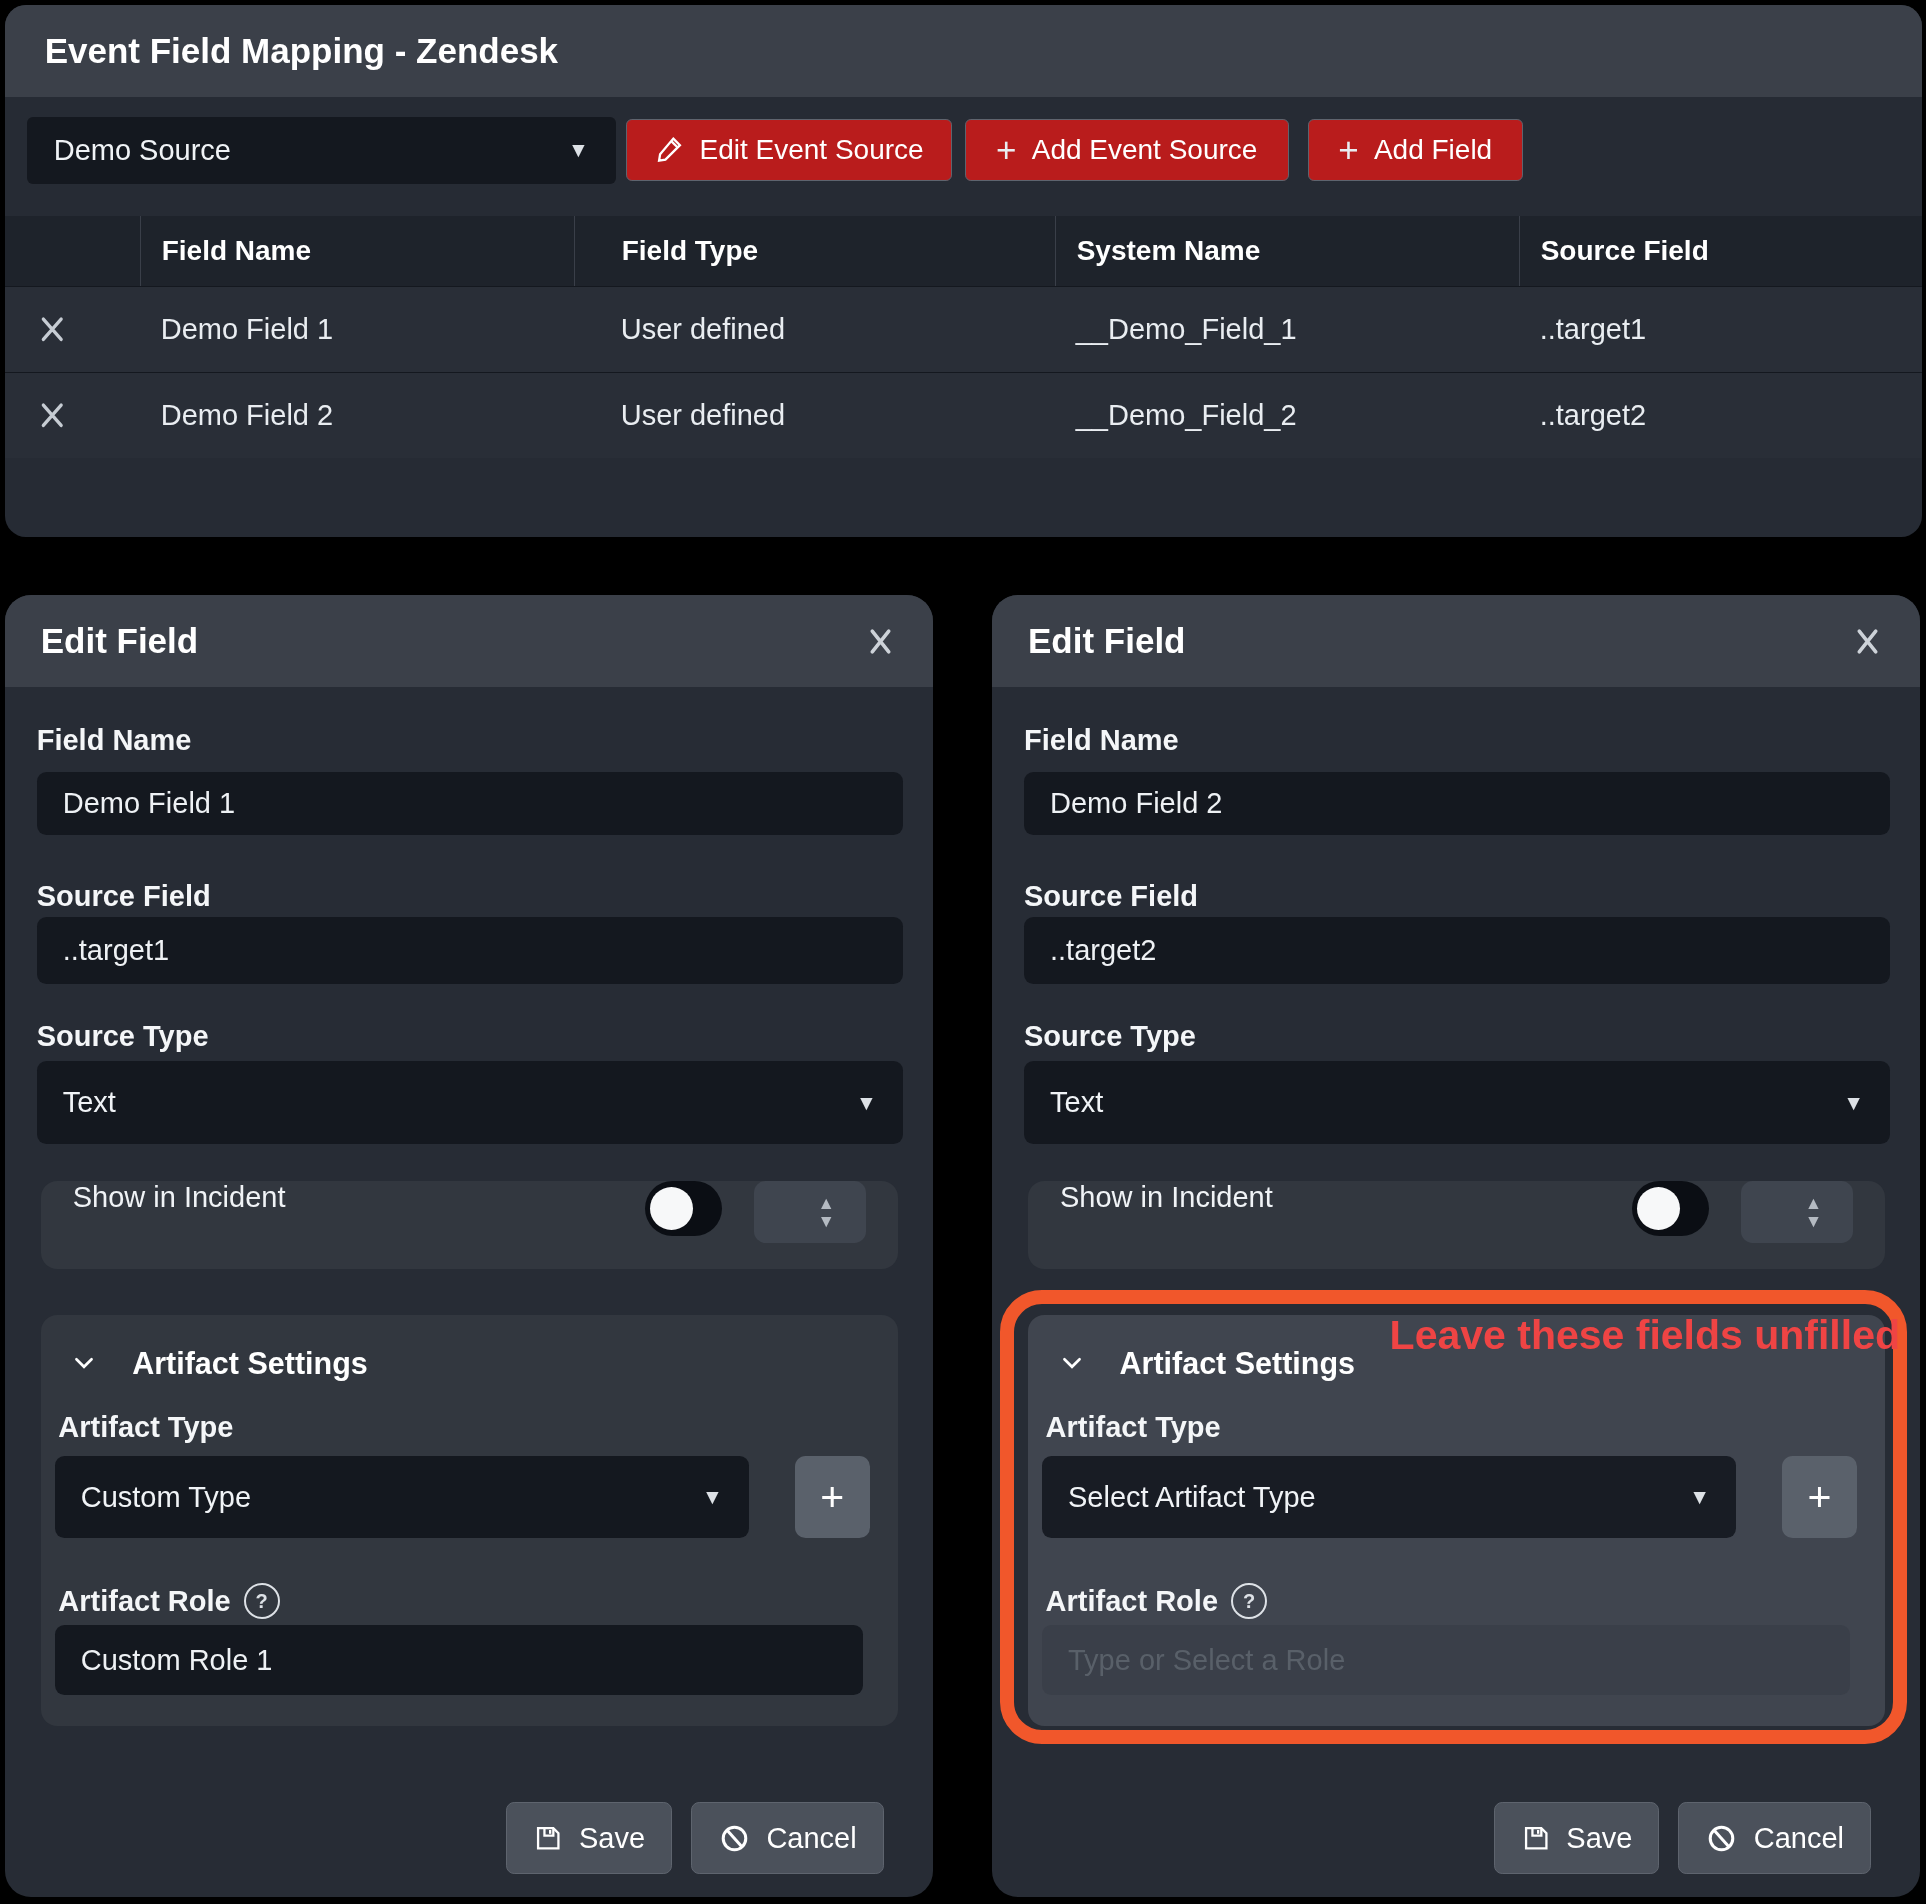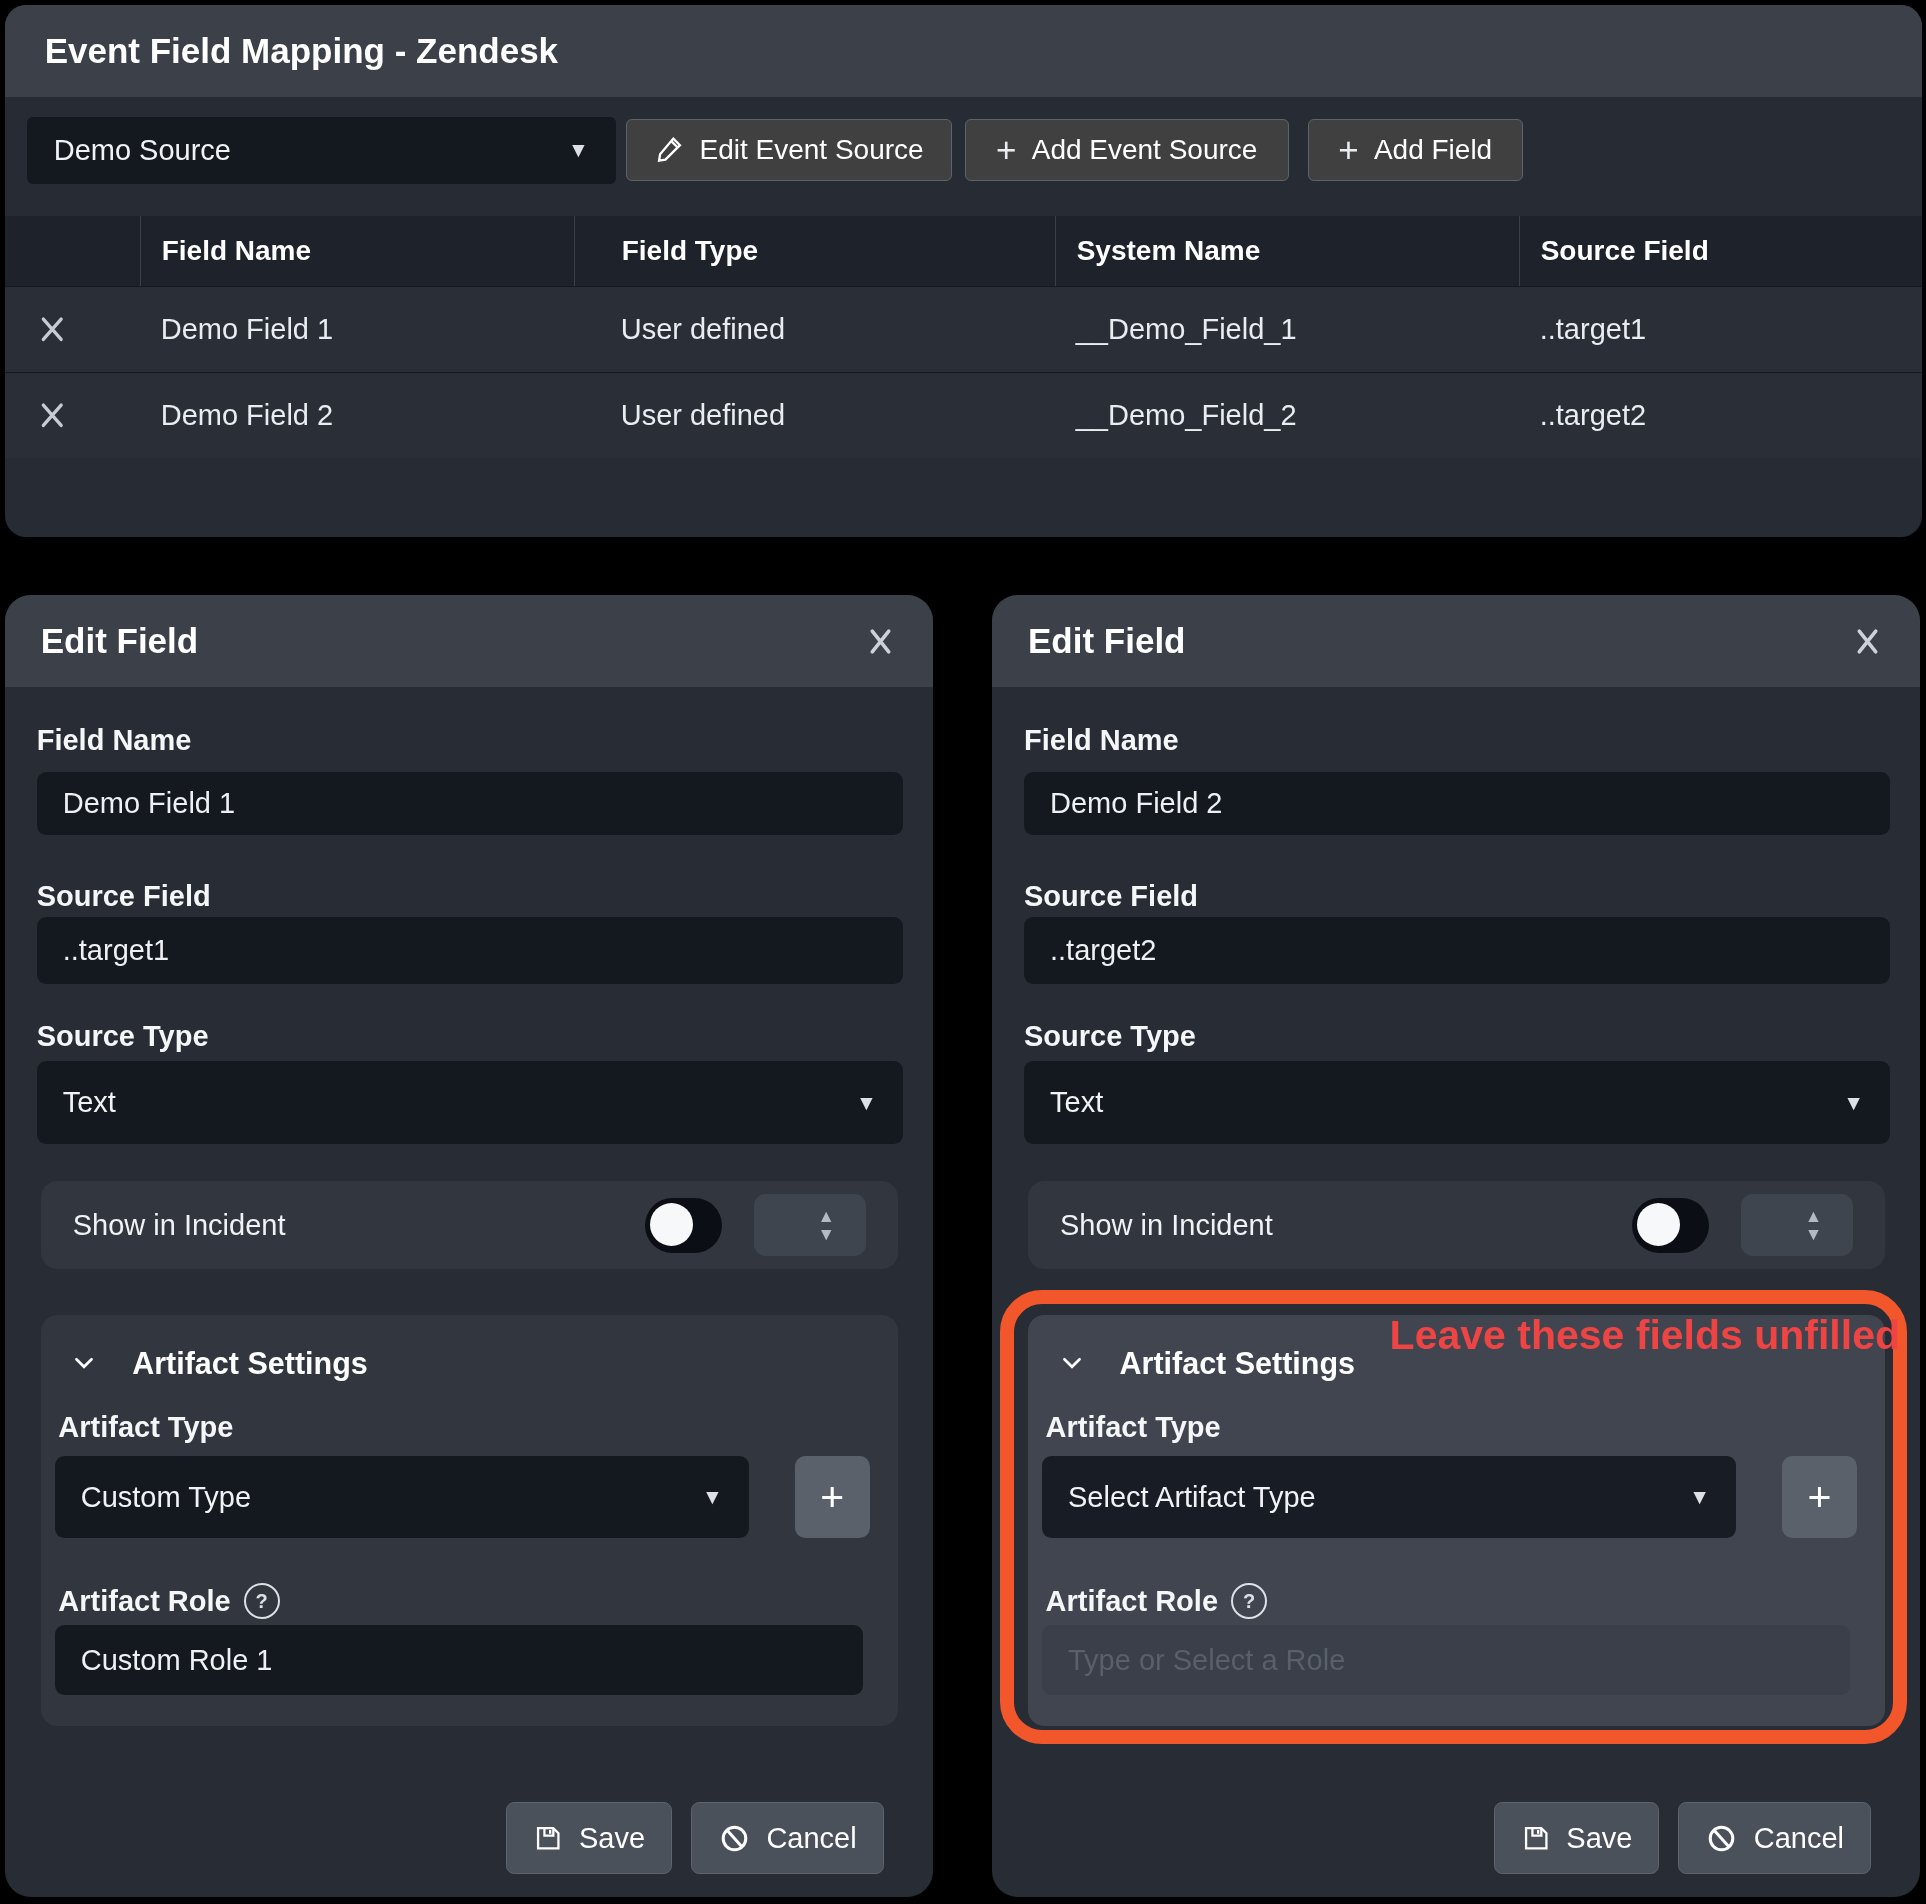--- a/index.html
+++ b/index.html
@@ -3,21 +3,21 @@
 <meta charset="utf-8">
 <style>
   html,body{margin:0;padding:0;background:#000;}
   body{width:1926px;height:1905px;position:relative;font-family:"Liberation Sans",sans-serif;color:#eef1f4;overflow:hidden;}
   
   .panel{position:absolute;left:4.7px;top:4.7px;width:1917px;height:532px;background:#262b34;border-radius:21px;overflow:hidden;}
   .titlebar{height:92px;background:#3b4049;display:flex;align-items:center;padding:0 40px;}
   .titlebar .wtitle{font-size:35px;font-weight:bold;color:#fff;}
   .src-select{position:absolute;left:22px;top:112px;width:589px;height:67px;background:#14181f;border-radius:5.9px;display:flex;align-items:center;padding:0 27px;box-sizing:border-box;font-size:29px;color:#f0f3f6;cursor:pointer;}
   .caret{margin-left:auto;font-size:21px;color:#dde1e6;}
-  .tb-btn{position:absolute;top:114px;height:62px;background:#404040;border:1.2px solid #5e646e;border-radius:5.9px;color:#fff;font-size:28px;display:flex;align-items:center;justify-content:center;gap:15.3px;box-sizing:border-box;cursor:pointer;padding:7px;}
+  .tb-btn{position:absolute;top:114px;height:62px;background:#b91c1c;border:1.2px solid #5e646e;border-radius:5.9px;color:#fff;font-size:28px;display:flex;align-items:center;justify-content:center;gap:15.3px;box-sizing:border-box;cursor:pointer;padding:7px;}
   .tb-btn .plus{font-size:35px;font-weight:400;line-height:0;color:#e9edf1;}
   #btn-edit-source{left:621px;width:326px;}
   #btn-add-source{left:960px;width:324px;}
   #btn-add-field{left:1303px;width:215px;}
   
   .table{position:absolute;left:0;top:211px;width:1917px;}
   .thead{height:70px;background:#1e232b;display:flex;}
   .th{display:flex;align-items:center;padding-left:21px;box-sizing:border-box;font-size:28px;font-weight:bold;color:#fff;border-left:1.8px solid #3a3f49;}
   .th:first-child{border-left:none;}
   .trow{height:85px;background:#292e37;display:flex;border-top:1.8px solid #14181f;}
@@ -32,21 +32,21 @@
   .dialog{position:absolute;top:595px;width:928px;height:1302px;background:#272c35;border-radius:26px;overflow:hidden;}
   #dialog-left{left:4.7px;}
   #dialog-right{left:992px;}
   .dlg-header{height:92px;background:#3b4049;display:flex;align-items:center;padding:8px 36px;box-sizing:border-box;}
   .dlg-title{font-size:35px;font-weight:bold;color:#fff;}
   .dlg-close{margin-left:auto;cursor:pointer;display:flex;align-items:center;}
   .lbl{position:absolute;left:32px;font-size:29px;font-weight:bold;color:#f4f6f8;white-space:nowrap;}
   .inp{position:absolute;left:32px;width:866px;background:#14181f;border:none;border-radius:9.4px;color:#eef1f4;font-size:29px;padding:0 26px;box-sizing:border-box;font-family:"Liberation Sans",sans-serif;outline:none;}
   .sel{position:absolute;background:#14181f;border-radius:9.4px;display:flex;align-items:center;padding:0 26px;box-sizing:border-box;font-size:29px;color:#f0f3f6;cursor:pointer;}
   .card{position:absolute;left:36px;width:857px;background:#32373f;border-radius:16.4px;box-sizing:border-box;}
-  .card.incident{top:586px;height:88px;display:flex;align-items:center;padding:0 32px;}
+  .card.incident{top:586px;height:88px;display:flex;align-items:flex-start;padding:0 32px;}
   .inc-lbl{font-size:29px;color:#f0f3f6;}
   .toggle{margin-left:auto;width:77px;height:55px;border-radius:27.6px;background:#0b0e14;position:relative;cursor:pointer;flex:none;}
   .knob{position:absolute;left:5.3px;top:5.9px;width:43px;height:43px;border-radius:50%;background:#f7f8f9;}
   .stepper{margin-left:32px;width:112px;height:62px;border-radius:11.7px;background:#3f454f;display:flex;flex-direction:column;align-items:center;justify-content:center;padding-left:33px;box-sizing:border-box;cursor:pointer;flex:none;}
   .stepper span{font-size:17.6px;line-height:18px;color:#b4bac2;}
   .card.artifact{top:720px;height:411px;}
   .art-head{position:absolute;left:30.5px;top:30.5px;display:flex;align-items:center;gap:35px;cursor:pointer;}
   .art-head .t{font-size:30.5px;font-weight:bold;color:#fff;}
   .a-lbl{position:absolute;left:17.6px;font-size:29px;font-weight:bold;color:#f4f6f8;display:flex;align-items:center;gap:13px;}
   .sel.atype{left:14px;top:141px;width:694px;height:82px;}

